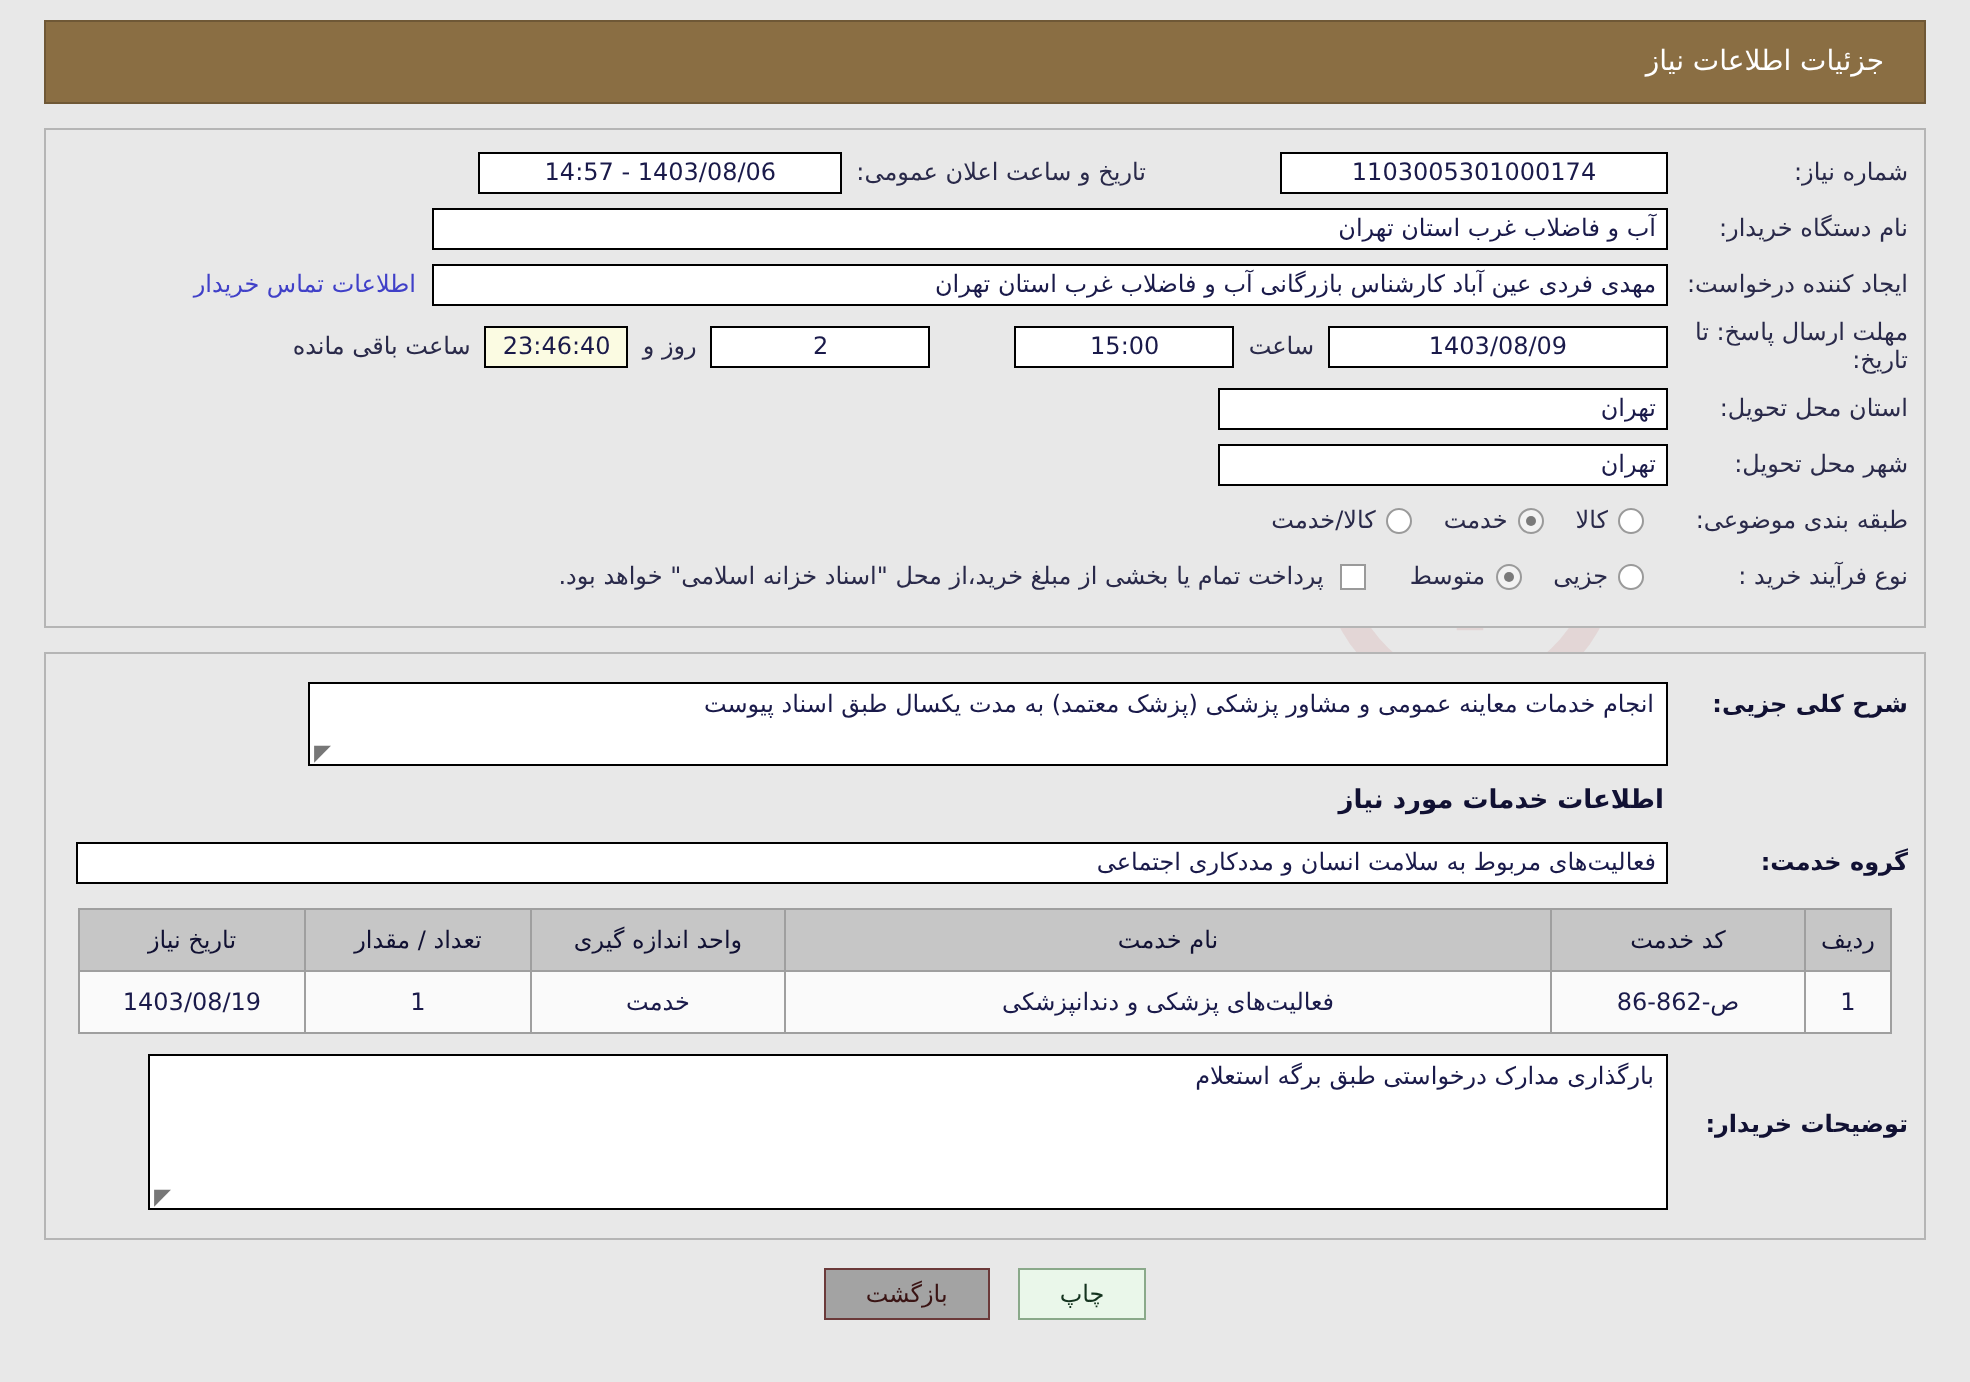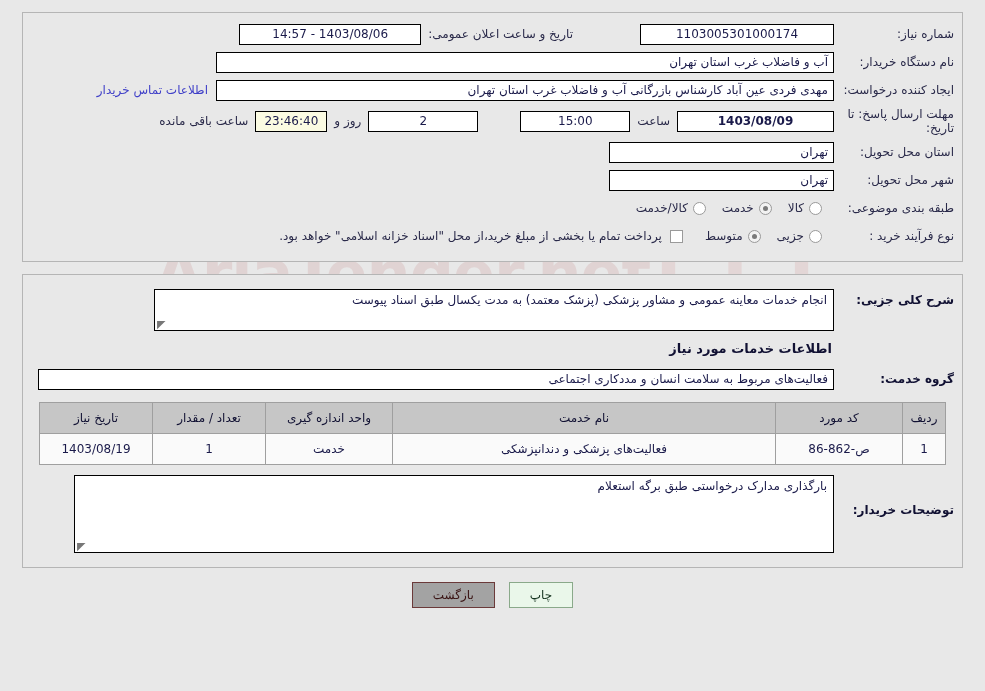--- a/index.html
+++ b/index.html
@@ -263,20 +263,23 @@
     <svg class="wm-shield" viewBox="0 0 100 115">
       <path d="M50 3 L95 20 L95 62 C95 90 72 106 50 112 C28 106 5 90 5 62 L5 20 Z" fill="none" stroke="#d9b0b0" stroke-width="9"></path>
       <path d="M50 28 L50 86 M34 44 L50 28 L66 44" fill="none" stroke="#d9b0b0" stroke-width="9"></path>
     </svg>
     <div class="wm-text">AriaTender.net</div>
   </div>
 </div>
 
 <div class="page">
 
+  <div class="title-bar">
+    <span class="title-text">جزئیات اطلاعات نیاز</span>
+  </div>
 
   <div class="panel top">
 
     <div class="frow">
       <div class="lbl">شماره نیاز:</div>
       <div class="tbox" style="width:194px;">1103005301000174</div>
       <div class="inline-lbl" style="margin-right:60px;">تاریخ و ساعت اعلان عمومی:</div>
       <div class="tbox" style="width:182px;">1403/08/06 - 14:57</div>
     </div>
 
@@ -286,21 +289,21 @@
     </div>
 
     <div class="frow">
       <div class="lbl">ایجاد کننده درخواست:</div>
       <div class="tbox rightal" style="width:618px;">مهدی فردی عین آباد کارشناس بازرگانی آب و فاضلاب غرب استان تهران</div>
       <a class="link">اطلاعات تماس خریدار</a>
     </div>
 
     <div class="frow">
       <div class="lbl two-line">مهلت ارسال پاسخ: تا تاریخ:</div>
-      <div class="tbox" style="width:157px;font-weight:bold;">1403/08/09</div>
+      <div class="tbox" style="width:170px;">1403/08/09</div>
       <div class="inline-lbl">ساعت</div>
       <div class="tbox" style="width:110px;">15:00</div>
       <div class="tbox" style="width:110px; margin-right:42px;">2</div>
       <div class="inline-lbl">روز و</div>
       <div class="tbox yellow" style="width:72px;">23:46:40</div>
       <div class="inline-lbl">ساعت باقی مانده</div>
     </div>
 
     <div class="frow">
       <div class="lbl">استان محل تحویل:</div>
@@ -353,21 +356,21 @@
     <div class="frow">
       <div class="lbl bold">گروه خدمت:</div>
       <div class="tbox rightal" style="width:796px;">فعالیت‌های مربوط به سلامت انسان و مددکاری اجتماعی</div>
     </div>
 
     <div class="tbl-wrap">
       <table class="grid">
         <thead>
           <tr>
             <th class="col-radif">ردیف</th>
-            <th class="col-code">کد مورد</th>
+            <th class="col-code">کد خدمت</th>
             <th>نام خدمت</th>
             <th class="col-unit">واحد اندازه گیری</th>
             <th class="col-qty">تعداد / مقدار</th>
             <th class="col-date">تاریخ نیاز</th>
           </tr>
         </thead>
         <tbody>
           <tr>
             <td>1</td>
             <td>ص-862-86</td>

